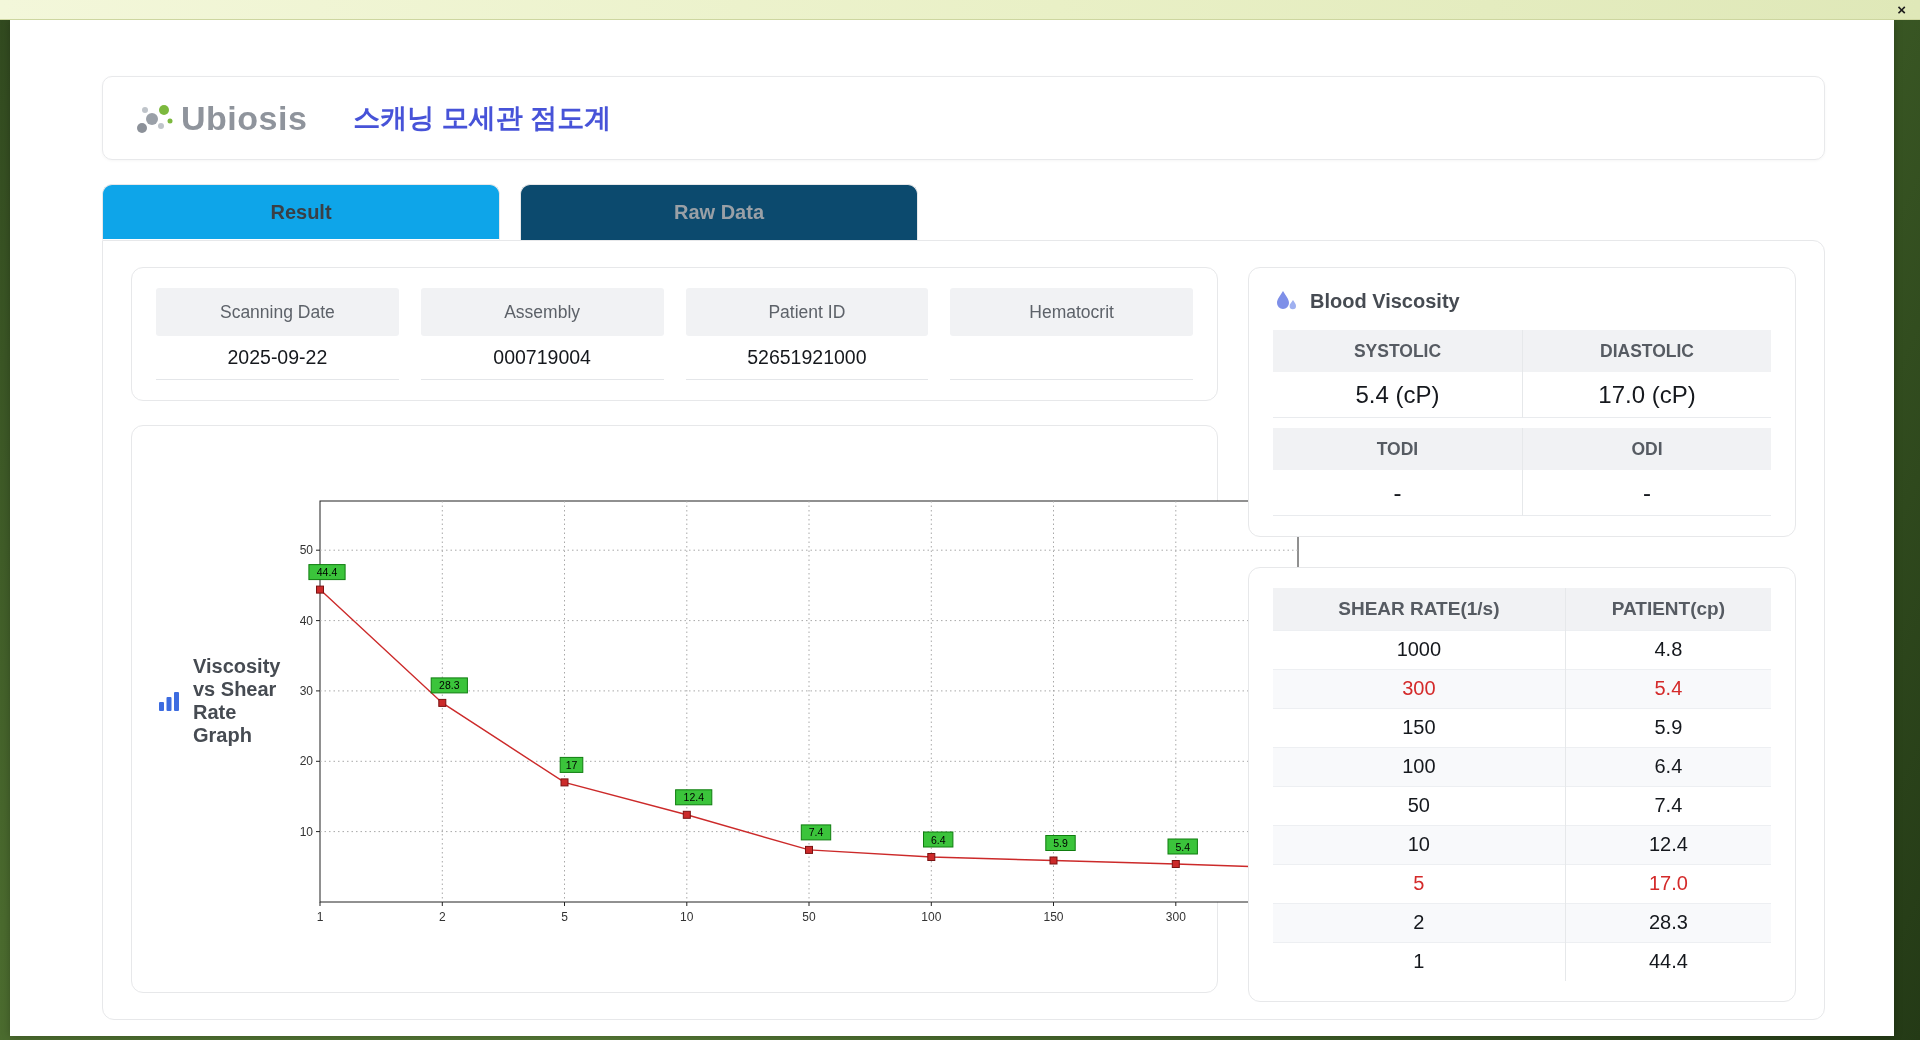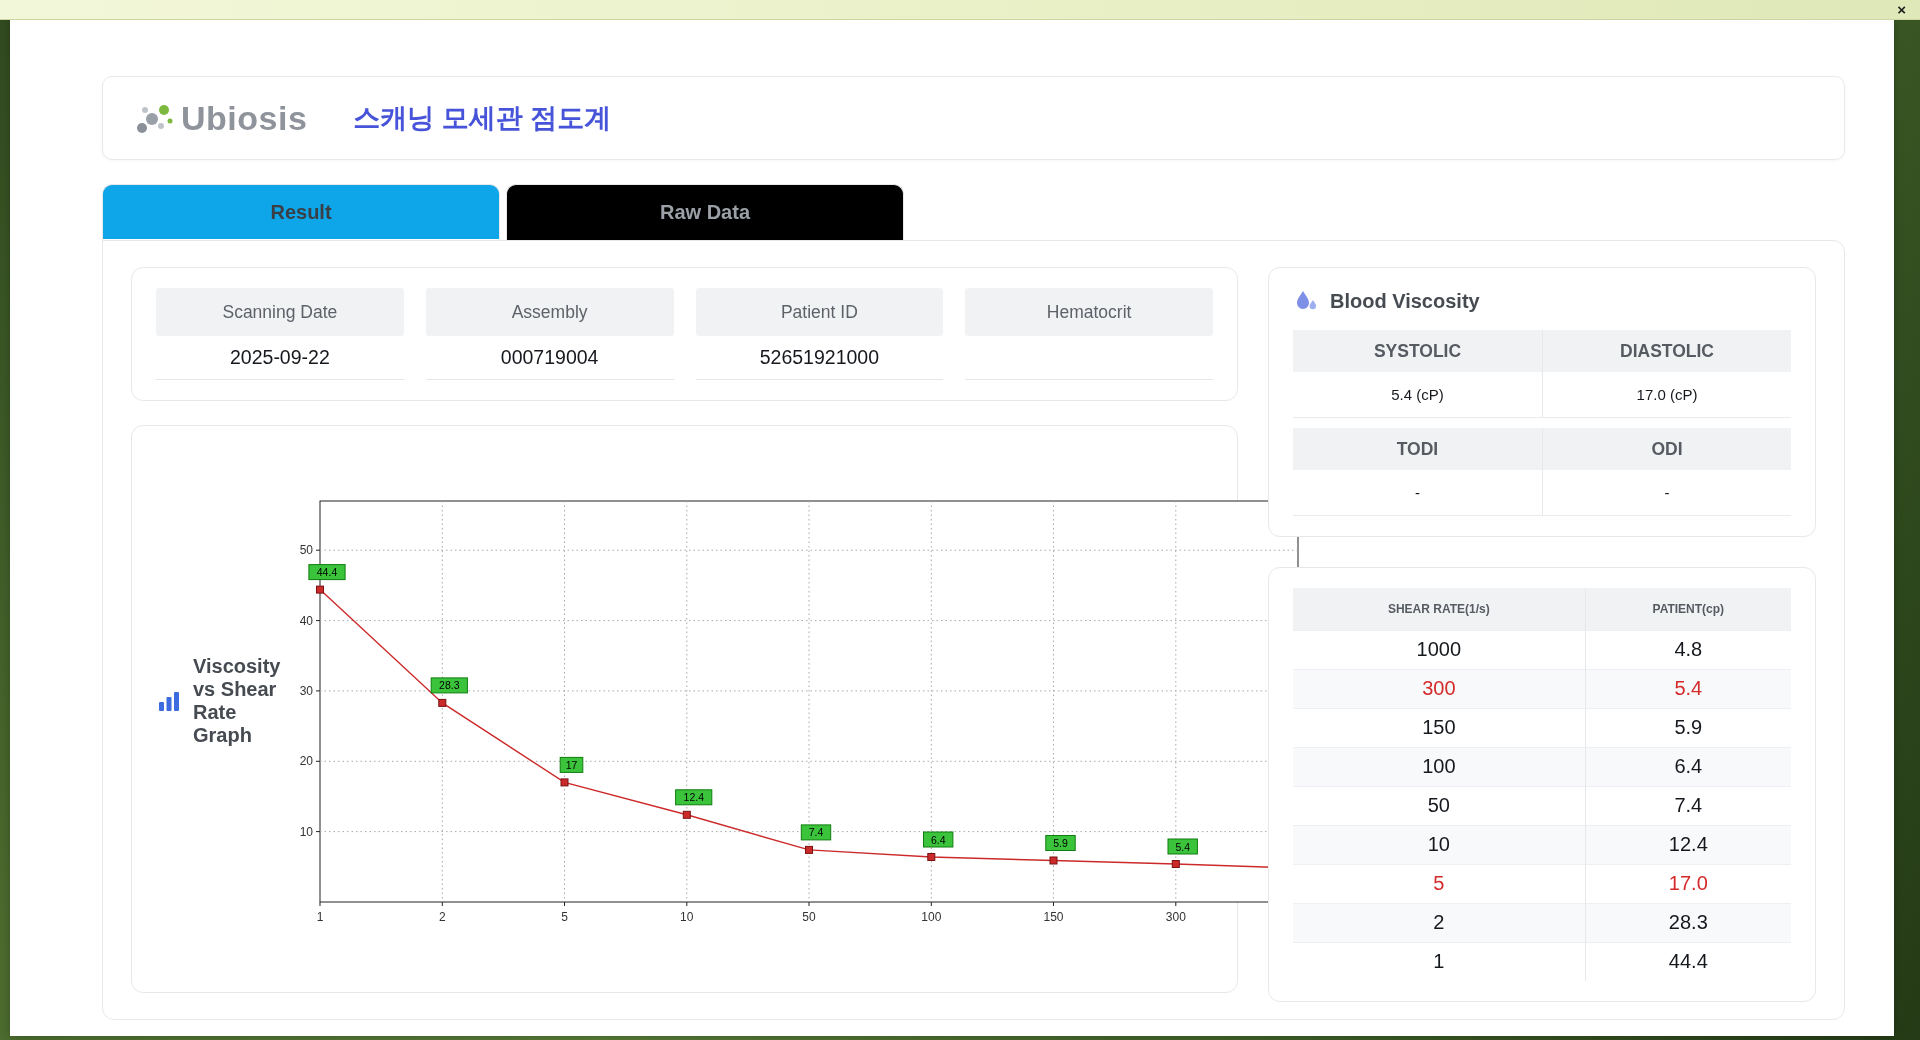--- a/index.html
+++ b/index.html
@@ -23,21 +23,21 @@
   .close-btn{
     position:absolute;right:14px;top:1px;font-size:15px;line-height:18px;
     color:#1c1c1c;font-weight:700;cursor:default;
   }
   .window{
     position:absolute;left:10px;top:20px;right:26px;bottom:4px;
     background:#ffffff;box-shadow:0 0 8px rgba(0,0,0,.25);
   }
   .app-inner{
     height:100%;display:flex;flex-direction:column;
-    padding:56px 49px 16px 92px;
+    padding:56px 69px 16px 92px;
   }
   
   .header-card{
     height:84px;border:1px solid #e8e9eb;border-radius:10px;
     display:flex;align-items:center;padding:0 30px;
     box-shadow:0 1px 3px rgba(0,0,0,.04);flex:none;
   }
   .logo{display:flex;align-items:center;gap:6px;}
   .logo-text{font-size:34px;font-weight:600;color:#8f949c;letter-spacing:.5px;}
   .app-title{margin-left:46px;font-size:27px;font-weight:700;color:var(--accent-blue);}
@@ -45,22 +45,22 @@
   .tabs{display:flex;margin-top:24px;flex:none;position:relative;z-index:2;}
   .tab{
     width:398px;height:56px;display:flex;align-items:center;justify-content:center;
     font-size:20px;border-radius:10px 10px 0 0;cursor:pointer;
   }
   .tab.active{
     background:#0ea5e9;border:1px solid #e7e8ea;border-bottom:1px solid #fff;
     color:#3a3f45;font-weight:700;margin-bottom:-1px;
   }
   .tab.inactive{
-    background:#000000;border:1px solid #e7e8ea;border-bottom:none;
-    color:#9aa0a6;font-weight:600;margin-left:6px;
+    background:#0c4a6e;border:1px solid #e7e8ea;border-bottom:none;
+    color:#9aa0a6;font-weight:600;margin-left:20px;
   }
   
   .panel{
     flex:1;border:1px solid #e7e8ea;border-radius:0 12px 12px 12px;
     display:flex;gap:30px;padding:26px 28px;min-height:0;
   }
   .left-col{flex:1;min-width:0;display:flex;flex-direction:column;gap:24px;}
   .right-col{width:548px;flex:none;display:flex;flex-direction:column;gap:30px;}
   .card{
     border:1px solid #e7e8ea;border-radius:12px;padding:20px 24px;
@@ -86,28 +86,28 @@
   .graph-card{flex:1;display:flex;flex-direction:row;min-height:0;}
   .chart-wrap{flex:1;display:flex;align-items:center;justify-content:center;min-height:0;}
   
   .bv-grid{display:grid;grid-template-columns:1fr 1fr;}
   .bv-head{
     background:#f1f2f4;height:42px;display:flex;align-items:center;justify-content:center;
     font-size:17.5px;font-weight:600;color:#565b62;
   }
   .bv-val{
     height:46px;display:flex;align-items:center;justify-content:center;
-    font-size:15px;color:#15181d;border-bottom:1px solid #e9ebee;
+    font-size:24px;color:#15181d;border-bottom:1px solid #e9ebee;
   }
   .bv-grid .col2{border-left:1px solid #e6e8ea;}
   .bv-spacer{height:10px;grid-column:1 / span 2;}
   
   table.shear{width:100%;border-collapse:collapse;}
   table.shear th{
-    background:#f1f2f4;height:42px;font-size:12px;font-weight:600;color:#565b62;
+    background:#f1f2f4;height:42px;font-size:19px;font-weight:600;color:#565b62;
     text-align:center;
   }
   table.shear td{
     height:39px;text-align:center;font-size:20px;color:#15181d;
     border-top:1px solid #edeff2;
   }
   table.shear th+th, table.shear td+td{border-left:1px solid #e6e8ea;}
   table.shear tbody tr:nth-child(even){background:#f8f9fb;}
   table.shear tr.hl td{color:var(--alert-red);}
 </style>

